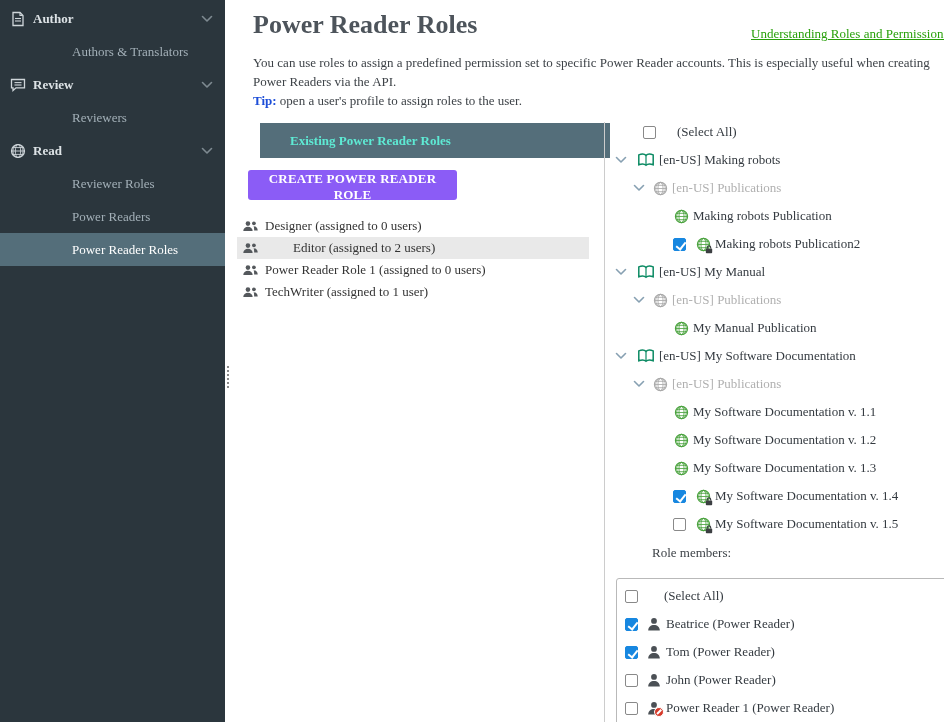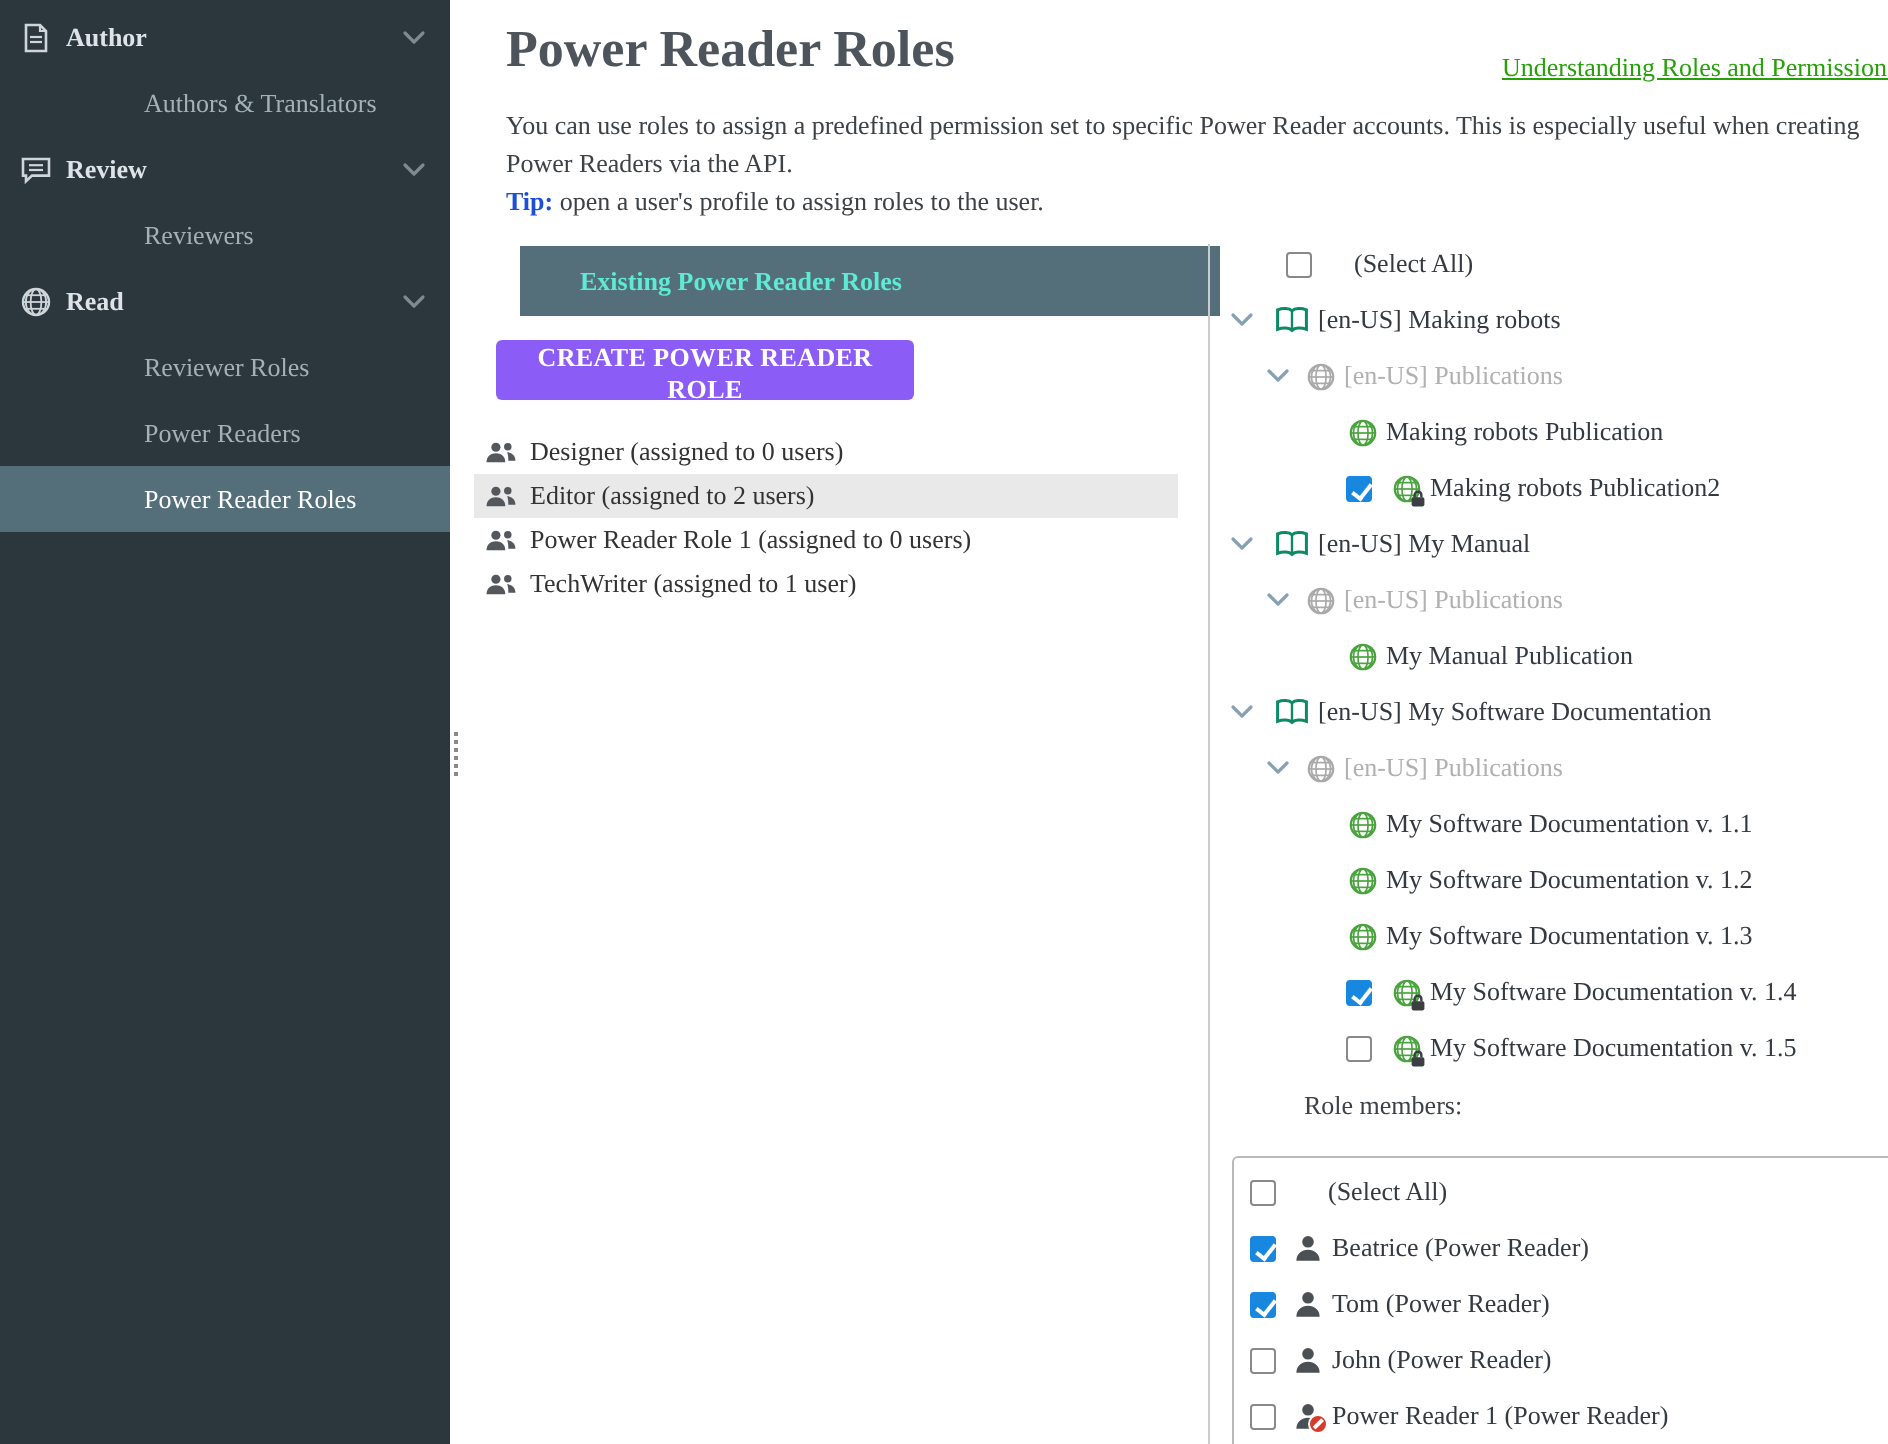--- a/index.html
+++ b/index.html
@@ -29,21 +29,21 @@
   .intro{position:absolute;left:28px;top:53px;line-height:19px;color:#3d4247;white-space:nowrap;}
   .intro b{color:#1d4ed8;}
 
   .panel-header{position:absolute;left:23px;top:123px;width:350px;height:35px;background:#546e7a;color:#5eead4;
     font-weight:bold;line-height:35px;padding-left:30px;box-sizing:border-box;margin-left:12px;}
   .create-btn{position:absolute;left:23px;top:170px;width:209px;height:30px;background:#8b5cf6;border:none;border-radius:3px;
     color:#fff;font-weight:bold;font-size:13px;font-family:inherit;cursor:pointer;letter-spacing:.2px;}
 
   .roles-list{position:absolute;left:12px;top:215px;width:352px;}
   .role-row{height:22px;display:flex;align-items:center;padding-left:5px;color:#333;cursor:pointer;}
-  .role-row.selected{background:#e9e9e9;}
+  .role-row.selected{background:#e9e9e9;gap:28px;}
   .role-row .users-ico{width:17px;height:14px;color:#54585c;flex:0 0 17px;}
   .role-row .role-label{margin-left:6px;}
 
   .v-divider{position:absolute;left:379px;top:122px;width:1px;height:600px;background:#cccccc;}
 
   
   .tree{position:absolute;left:387px;top:118px;width:340px;}
   .t-row{height:28px;display:flex;align-items:center;color:#343a40;white-space:nowrap;}
   .t-chev{width:12px;height:8px;color:#87a0b2;flex:0 0 12px;cursor:pointer;}
   .t-chev svg{display:block;width:100%;height:100%;}

